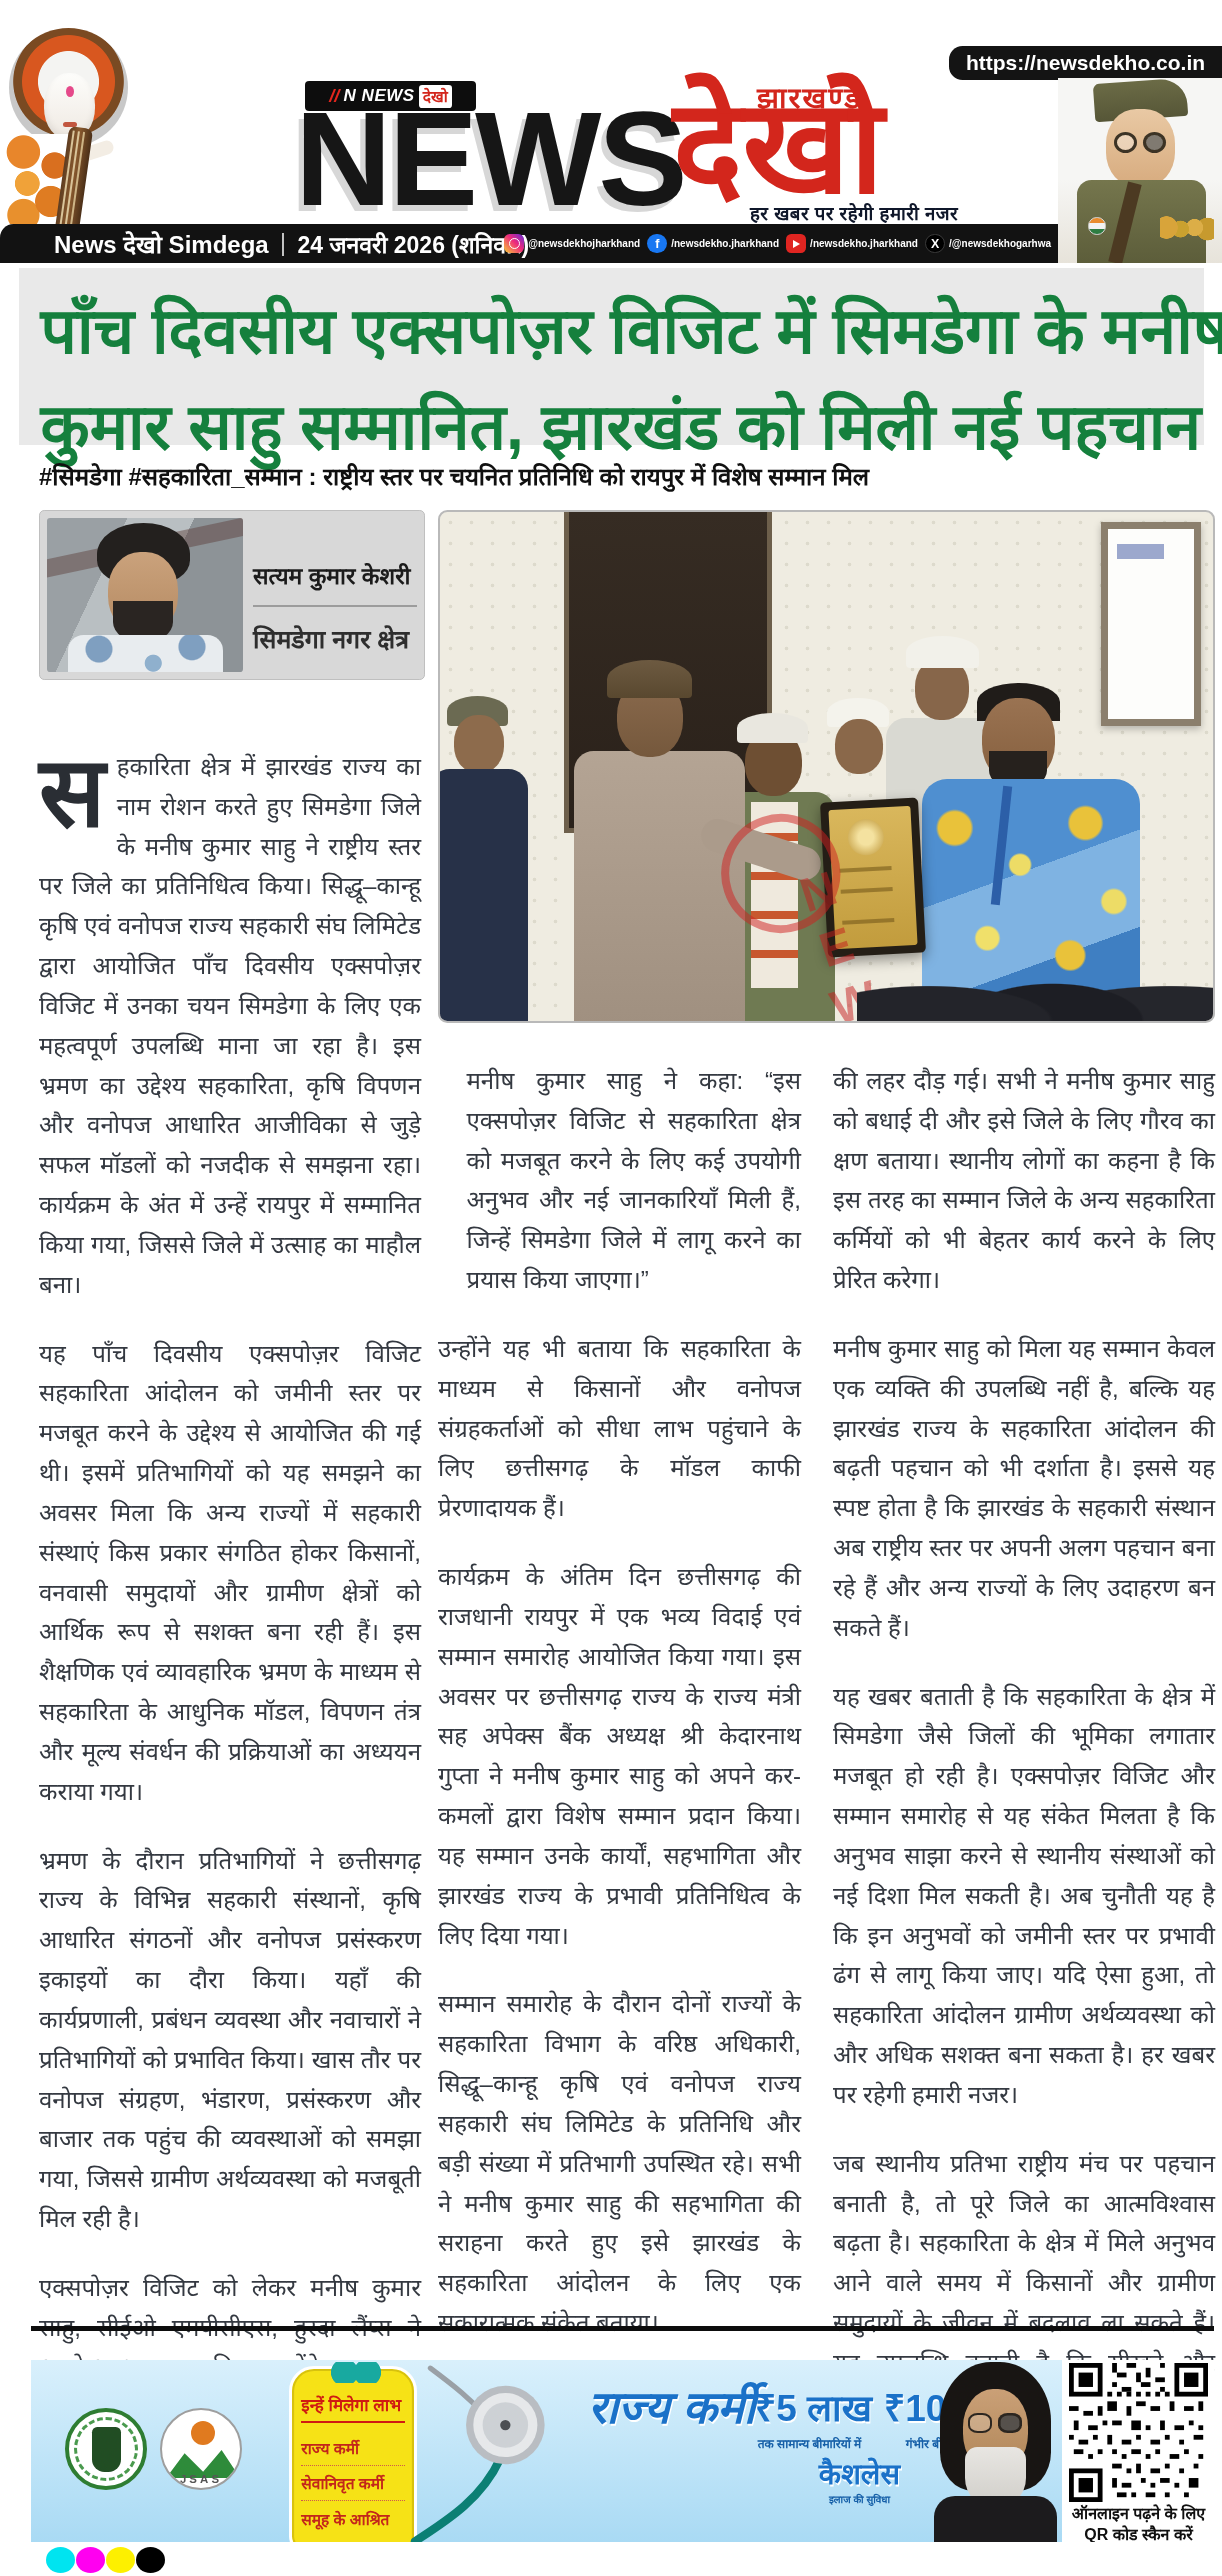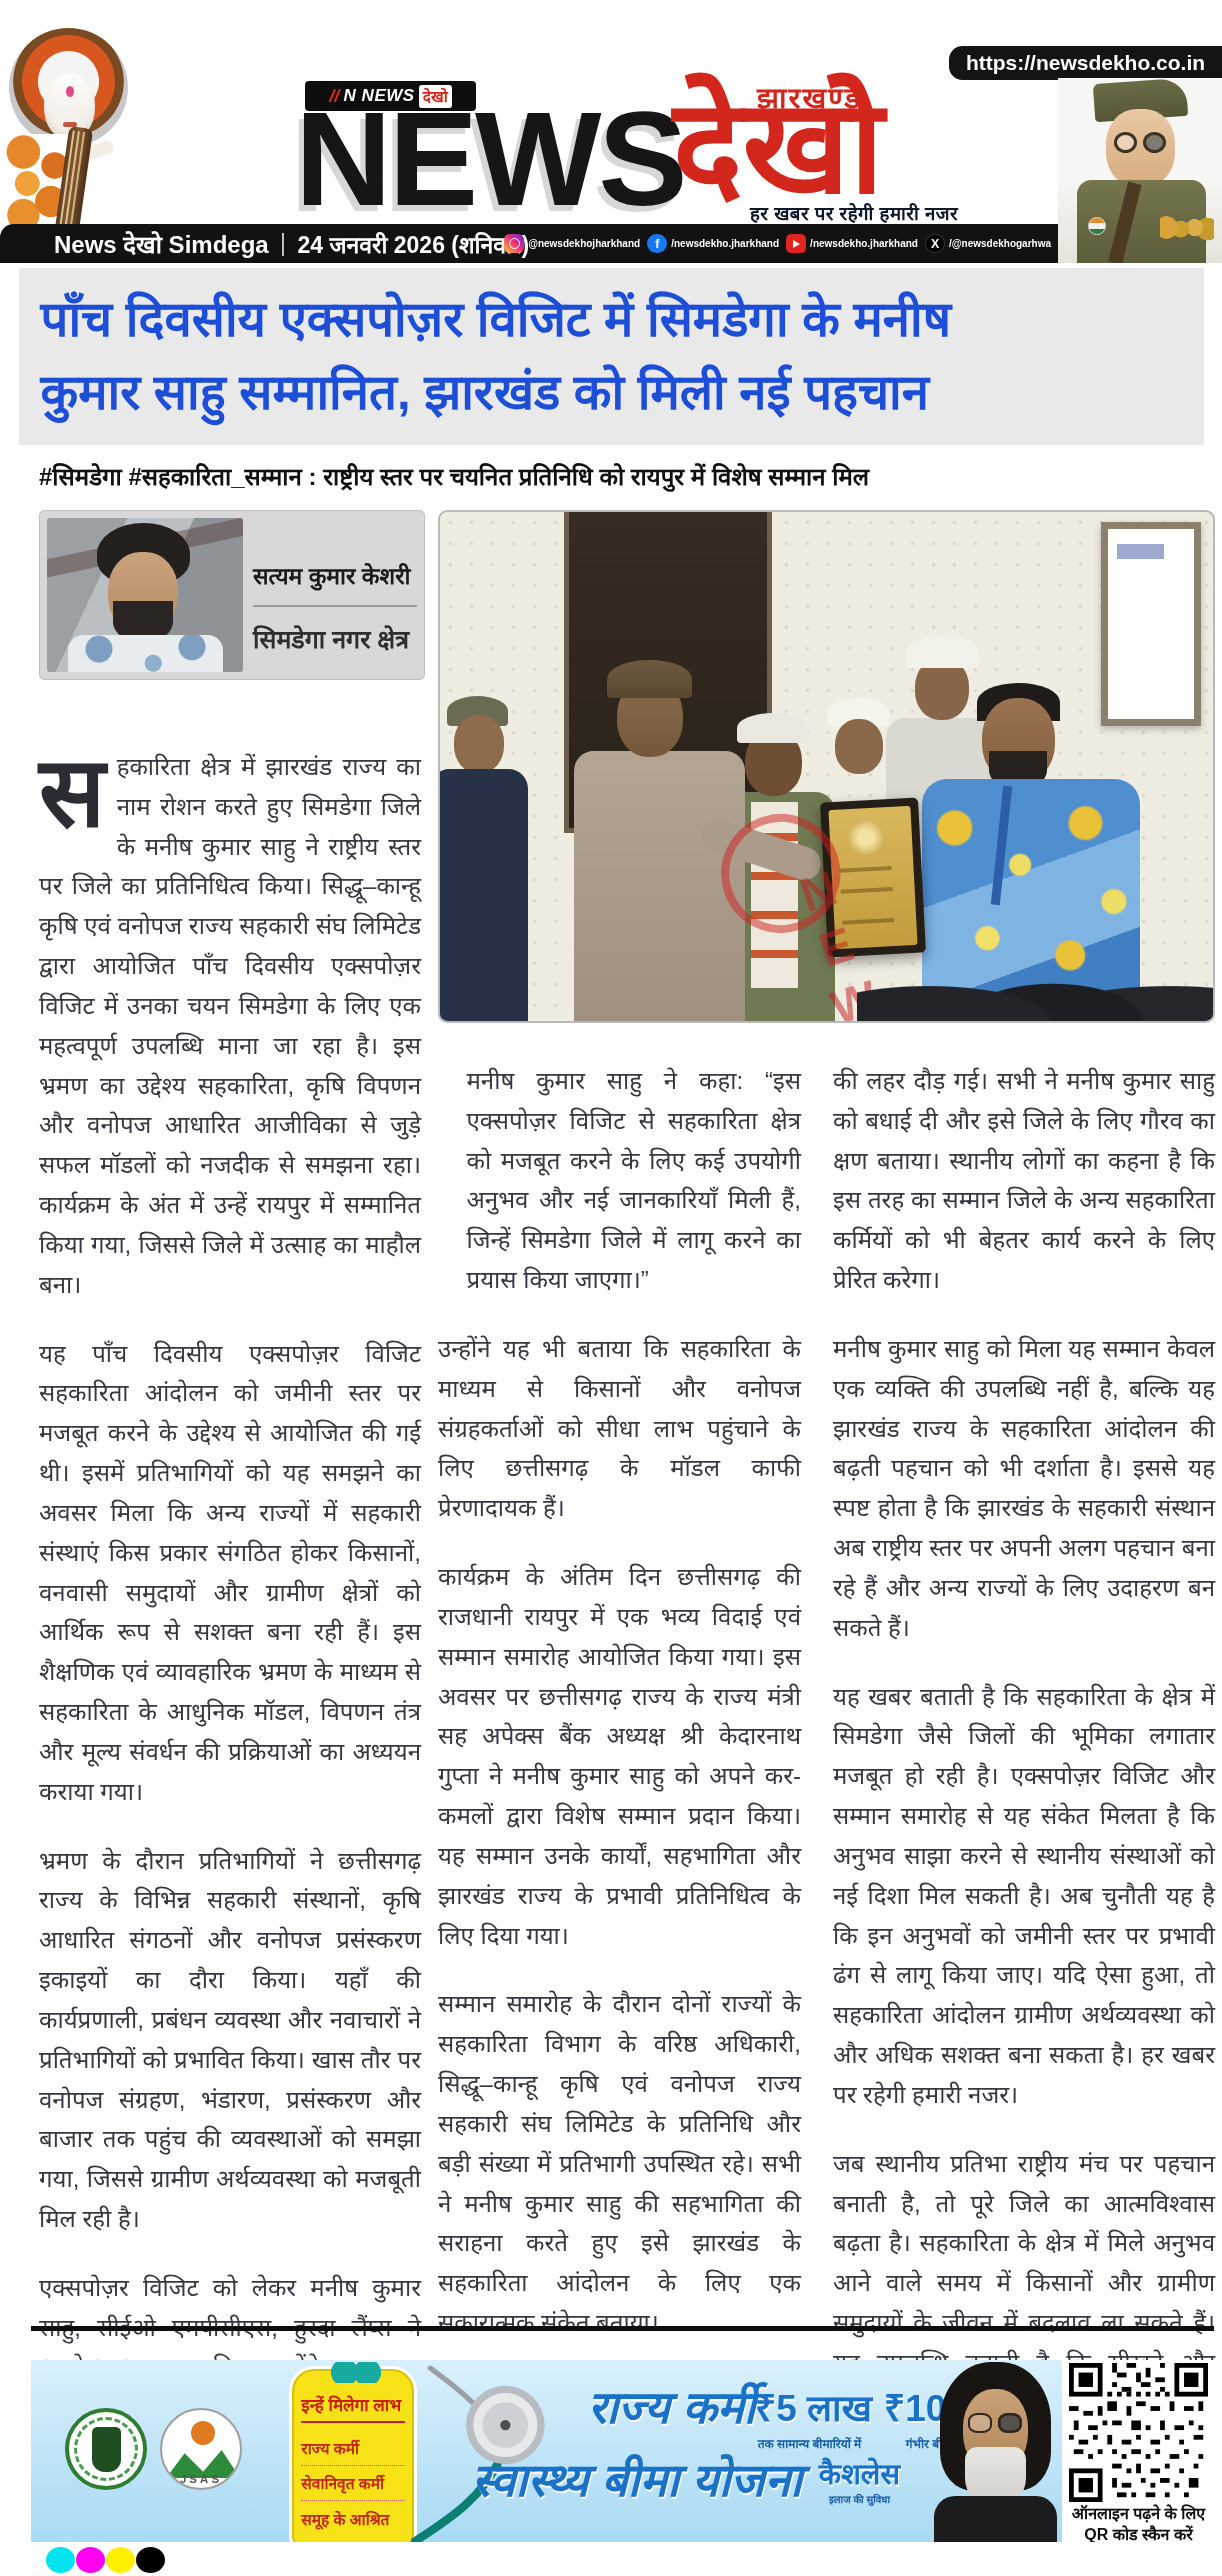--- a/index.html
+++ b/index.html
@@ -67,21 +67,21 @@
   .ic { width:19.7px; height:19.7px; border-radius:50%; display:flex; align-items:center; justify-content:center; font-size:12.4px; font-weight:900; color:#fff; }
   .ic-ig { border-radius:5.7px; background:linear-gradient(45deg,#f9ce34,#ee2a7b 55%,#6228d7); position:relative; }
   .ic-ig:before { content:""; width:9.3px; height:9.3px; border:1.6px solid #fff; border-radius:50%; }
   .ic-fb { background:#1877f2; }
   .ic-yt { border-radius:5.2px; background:#e02521; position:relative; }
   .ic-yt:before { content:""; border-left:7.3px solid #fff; border-top:4.7px solid transparent; border-bottom:4.7px solid transparent; margin-left:1.6px; }
   .ic-x { background:#000; border:1px solid #3a3a3a; }
 
   
   .headline { position:absolute; left:18.6px; top:268px; width:1185px; height:177px; background:#e9e9e9; padding:14.5px 22px; }
-  .headline div { font-size:49px; font-weight:800; color:#1d4ed8; line-height:1.5; white-space:nowrap; }
+  .headline div { font-size:64px; font-weight:800; color:#15803d; line-height:1.5; white-space:nowrap; }
   .subheadline { position:absolute; left:39px; top:459px; width:1176px; font-size:24px; font-weight:800; color:#101010; white-space:nowrap; }
 
   
   .author-card { position:absolute; left:39px; top:510px; width:386px; height:170px; background:#d8d8d8; border:1px solid #bfbfbf; border-radius:5.2px; }
   .author-photo { position:absolute; left:7.3px; top:7.3px; width:196px; height:154px; border-radius:3.1px; overflow:hidden;
                   background:linear-gradient(115deg,#9aa0a4 0 30%, #b9bfc2 30% 55%, #8d9397 55% 100%); }
   .ap-beam { position:absolute; left:-10.4px; top:15.5px; width:259px; height:17.6px; background:rgba(90,60,55,.45); transform:rotate(-12deg); }
   .ap-hair { position:absolute; left:50px; top:5.2px; width:93px; height:62px; border-radius:50% 50% 40% 40%; background:#23201e; }
   .ap-face { position:absolute; left:61px; top:34px; width:70px; height:82px; border-radius:46%; background:linear-gradient(#caa27c,#b58a62); }
   .ap-beard { position:absolute; left:66px; top:83px; width:60px; height:42px; border-radius:0 0 50% 50%; background:#2a2522; }
@@ -390,21 +390,20 @@
         <path d="M205 185 C 170 260, 110 300, 40 345" fill="none" stroke="#0b7f74" stroke-width="16" stroke-linecap="round"></path>
         <path d="M195 120 C 150 70, 110 40, 70 10" fill="none" stroke="#9aa0a6" stroke-width="10" stroke-linecap="round"></path>
         <circle cx="215" cy="120" r="76" fill="#b9bdc2"></circle>
         <circle cx="215" cy="120" r="62" fill="#e6e8ea"></circle>
         <circle cx="215" cy="120" r="44" fill="#cdd1d5"></circle>
         <circle cx="215" cy="120" r="10" fill="#4c4f53"></circle>
       </svg>
     </div>
 
     <div class="blue-t1">राज्य कर्मी</div>
-    <div class="blue-t2">स्वास्थ्य बीमा योजना</div>
 
     <div class="amount amt-5">
       <div class="big">₹5 लाख</div>
       <div class="sub">तक सामान्य बीमारियों में</div>
     </div>
     <div class="amount amt-10">
       <div class="big">₹10 लाख</div>
       <div class="sub">गंभीर बीमारियों में</div>
     </div>
     <div class="cashless">

